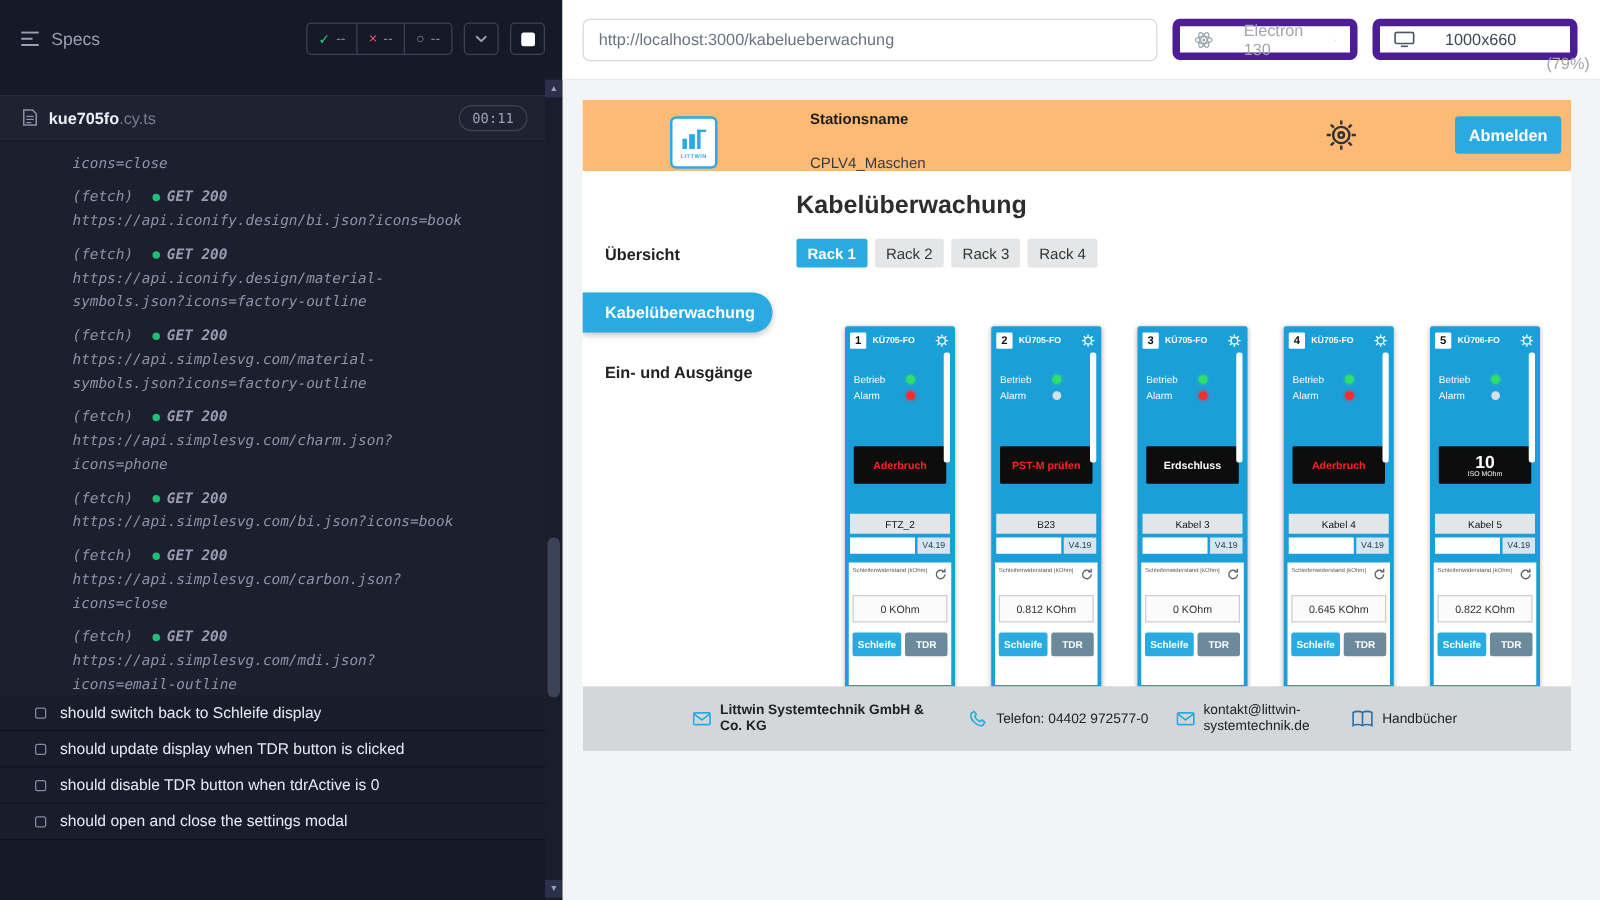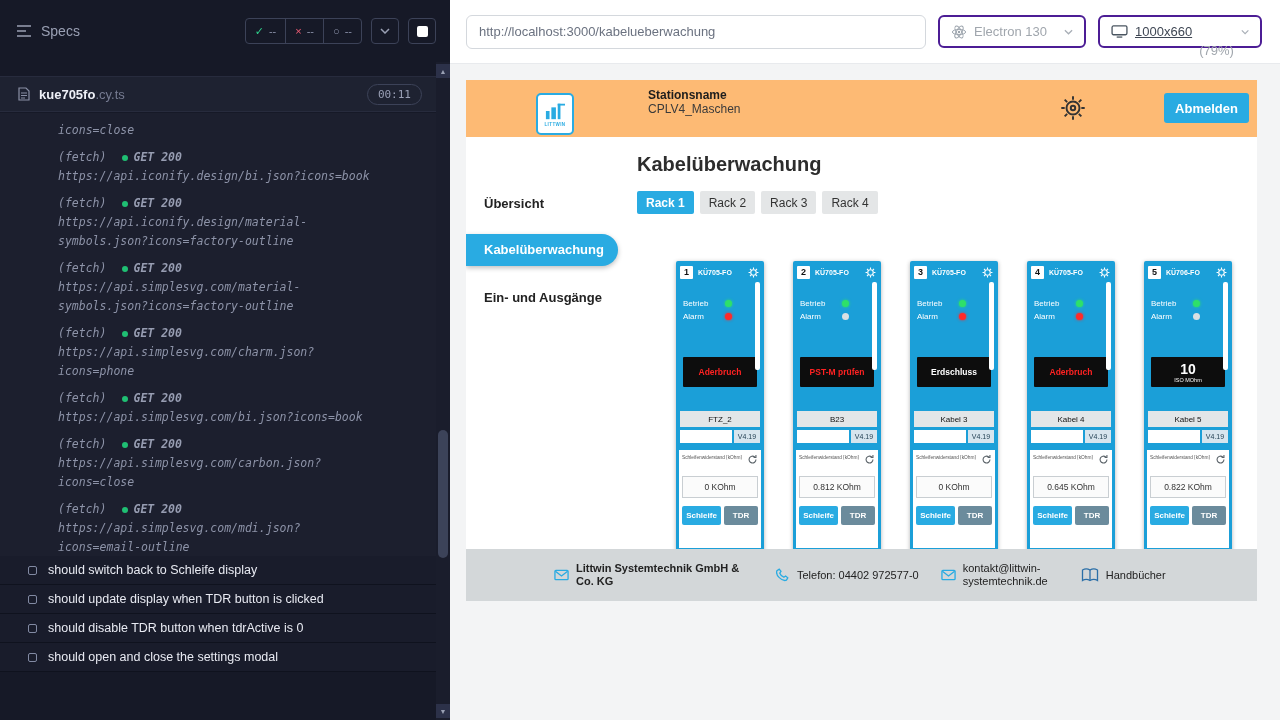--- a/index.html
+++ b/index.html
@@ -50,38 +50,38 @@
                   font-size:7px; display:flex; align-items:center; justify-content:center; }
   .sa-up { top:2px; } .sa-down { bottom:2px; }
   .scroll-thumb { position:absolute; left:2px; top:368px; width:10px; height:128px; background:#3c4359; border-radius:5px; }
 
   
   #main-panel { position:absolute; left:450px; top:0; width:830px; height:720px; background:#f3f4f5; }
   .browser-bar { position:absolute; left:0; top:0; width:830px; height:64px; background:#ffffff;
                  border-bottom:1px solid #e8eaed; display:flex; align-items:center; padding:0 18px 0 16px; gap:12px; }
   .url-box { width:460px; height:33px; border:1px solid #d4d8dd; border-radius:6px; background:#fff;
              display:flex; align-items:center; padding:16px 12px; font-size:13px; color:#6b7280; }
-  .select-box { height:33px; border:2px solid #4c1d95; border-radius:6px; background:#fff;
-                display:flex; align-items:center; padding:0 11px; gap:7px; font-size:13px; }
+  .select-box { height:33px; border:6px solid #4c1d95; border-radius:6px; background:#fff;
+                display:flex; align-items:center; padding:0 11px; gap:24px; font-size:13px; }
   .browser-select { width:148px; margin-left:auto; color:#a0a6ad; }
   .viewport-select { width:164px; }
-  .vp-size { color:#3f4754;text-decoration:underline; } .vp-zoom { color:#a0a6ad;margin-top:38px; }
+  .vp-size { color:#3f4754; } .vp-zoom { color:#a0a6ad;margin-top:38px; }
   .chev { color:#a8aeb6; display:flex; }
 
   
   .aut { position:absolute; left:16px; top:80px; width:791px; height:521px; background:#ffffff; overflow:hidden; }
 
   .app-header { position:absolute; left:0; top:0; width:791px; height:57px; background:#fdba74; }
   .logo { position:absolute; left:70px; top:13px; width:38px; height:42px; background:#fff;
           border:2px solid #29abe2; border-radius:5px; display:flex; flex-direction:column;
           align-items:center; justify-content:center; gap:1px; }
   .logo-text { font-size:4.5px; font-weight:bold; color:#29abe2; letter-spacing:.4px; }
   .station-block { position:absolute; left:182px; top:8px; }
   .station-label { font-size:12px; font-weight:bold; color:#1d1d1d; }
-  .station-name { font-size:12px; color:#3a3a3a; margin-top:0; }
+  .station-name { font-size:12px; color:#3a3a3a; margin-top:21px; }
   .hdr-gear { position:absolute; left:594px; top:15px; width:26px; height:26px; color:#333; }
   .logout-btn { position:absolute; right:8px; top:13px; width:85px; height:30px; background:#29abe2;
                 color:#fff; border:none; border-radius:3px; font-size:13px; font-weight:bold;
                 font-family:"Liberation Sans", sans-serif; }
 
   .app-body { position:absolute; left:0; top:57px; width:791px; height:464px; background:#fff; }
   .app-nav { position:absolute; left:0; top:0; width:171px; height:100%; background:#fff; padding-top:55px; }
   .nav-item { height:24px; line-height:24px; padding-left:18px; font-size:13px; font-weight:bold; color:#222; }
   .nav-item.active { height:32px; line-height:32px; width:152px; margin:18px 0 20px 0;
                      background:#29abe2; color:#fff; border-radius:0 16px 16px 0;

